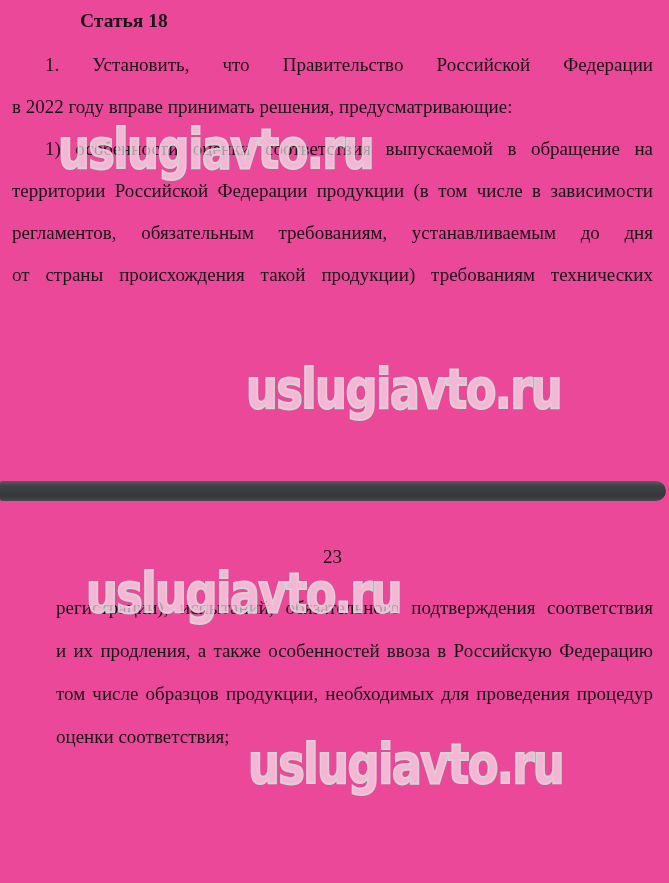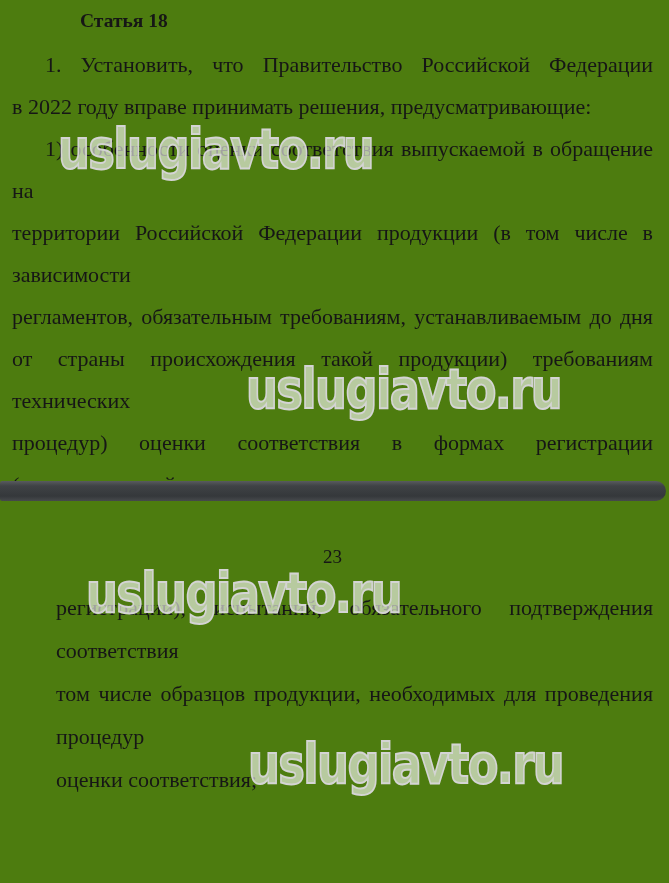--- a/index.html
+++ b/index.html
@@ -1,26 +1,26 @@
 <!DOCTYPE html>
 <html><head>
 <meta charset="utf-8">
 <style>
   html,body { margin:0; padding:0; background:#ffffff; }
   .doc {
     position:relative;
     width:669px; height:883px;
-    background:#4d7c0f;
+    background:#ec4899;
     overflow:hidden;
     font-family:"Liberation Serif", serif;
     color:#161616;
   }
   .para { position:absolute; left:12px; width:641px; z-index:1; }
   .line {
-    font-size:22px;
+    font-size:19px;
     line-height:42px;
     text-align:justify;
     text-align-last:justify;
     white-space:normal;
   }
   .page2 .line { line-height:43px;margin-left:44px; }
   .line.left { text-align:center; text-align-last:left; }
   .indent { text-indent:33px; }
   .heading {
     position:absolute; left:80px; top:0; width:560px;
@@ -69,34 +69,34 @@
     <div class="para" style="top:44px">
       <div class="line indent">1. Установить, что Правительство Российской Федерации</div>
       <div class="line left">в 2022 году вправе принимать решения, предусматривающие:</div>
     </div>
 
     <div class="para" style="top:128px">
       <div class="line indent">1) особенности оценки соответствия выпускаемой в обращение на</div>
       <div class="line">территории Российской Федерации продукции (в том числе в зависимости</div>
       <div class="line">регламентов, обязательным требованиям, устанавливаемым до дня</div>
       <div class="line">от страны происхождения такой продукции) требованиям технических</div>
-      <div class="line">процедур) оценки соответствия в формах регистрации (государственной</div>
     </div>
 
     <div class="watermark w1">uslugiavto.ru</div>
     <div class="watermark w2">uslugiavto.ru</div>
   </div>
 
   <div class="divider"></div>
 
   <div class="page2">
     <div class="pageno">23</div>
 
     <div class="para" style="top:586px">
       <div class="line">регистрации), испытаний, обязательного подтверждения соответствия</div>
+      <div class="line">и их продления, а также особенностей ввоза в Российскую Федерацию</div>
       <div class="line">том числе образцов продукции, необходимых для проведения процедур</div>
       <div class="line left">оценки соответствия;</div>
     </div>
 
     <div class="watermark w3">uslugiavto.ru</div>
     <div class="watermark w4">uslugiavto.ru</div>
   </div>
 
 </div>
 

